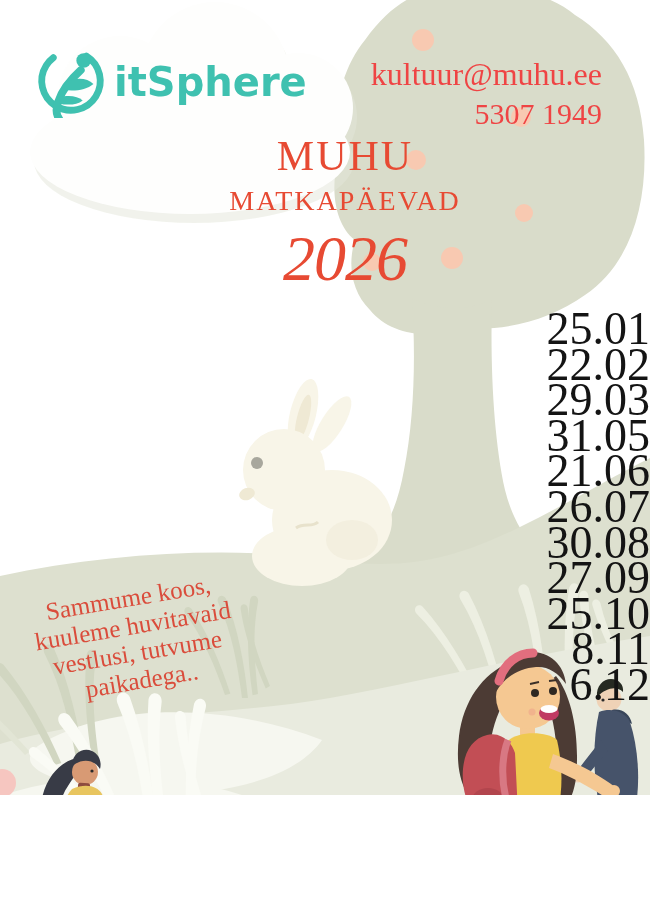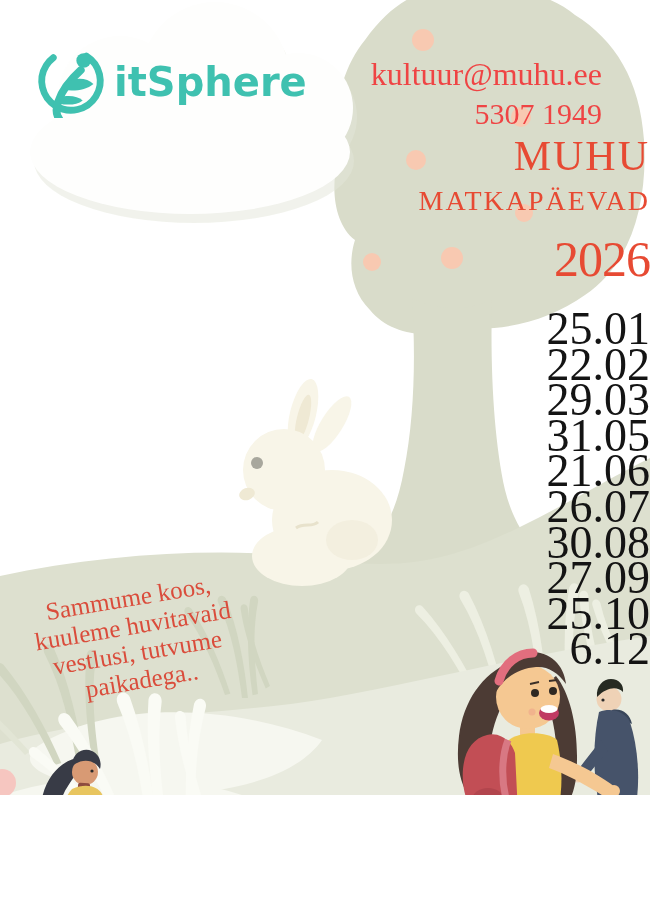--- a/index.html
+++ b/index.html
@@ -10,24 +10,24 @@
   
   .logo{left:32px;top:40px;display:flex;align-items:center;}
   .logo svg{width:78px;height:78px;display:block;}
   .logo .brand{font-family:"DejaVu Sans",sans-serif;font-weight:bold;font-size:40px;
                color:#3FC1B0;letter-spacing:0px;margin-left:4px;margin-top:6px;}
   
   .contact{right:48px;top:56px;text-align:right;color:#ef4444;}
   .contact .email{font-size:32px;line-height:36px;}
   .contact .phone{font-size:30px;line-height:32px;margin-top:6px;}
   
-  .title{left:40px;top:134px;width:610px;text-align:right;color:#E74A33;}
+  .title{left:40px;top:134px;width:610px;text-align:center;color:#E74A33;}
   .title .t1{font-size:42px;line-height:45px;letter-spacing:2px;}
   .title .t2{font-size:28px;line-height:44px;letter-spacing:2px;}
-  .title .year{font-size:50px;line-height:72px;letter-spacing:-1px;}
+  .title .year{font-size:64px;line-height:72px;letter-spacing:-1px;font-style:italic;}
   
   .dates{left:40px;top:311px;width:610px;text-align:right;color:#141414;}
   .dates .date{font-size:46px;line-height:35.6px;height:35.6px;}
   
   .tagline{left:16px;top:584px;width:238px;text-align:center;color:#DA4C3B;
            transform:rotate(-9.5deg);font-size:25px;line-height:27.5px;}
 </style>
 </head>
 <body>
 
@@ -234,20 +234,21 @@
   <div class="layer dates">
     <div class="date">25.01</div>
     <div class="date">22.02</div>
     <div class="date">29.03</div>
     <div class="date">31.05</div>
     <div class="date">21.06</div>
     <div class="date">26.07</div>
     <div class="date">30.08</div>
     <div class="date">27.09</div>
     <div class="date">25.10</div>
+    <div class="date">8.11</div>
     <div class="date">6.12</div>
   </div>
 
   <div class="layer tagline">
     <div>Sammume koos,</div>
     <div>kuuleme huvitavaid</div>
     <div>vestlusi, tutvume</div>
     <div>paikadega..</div>
   </div>
 

